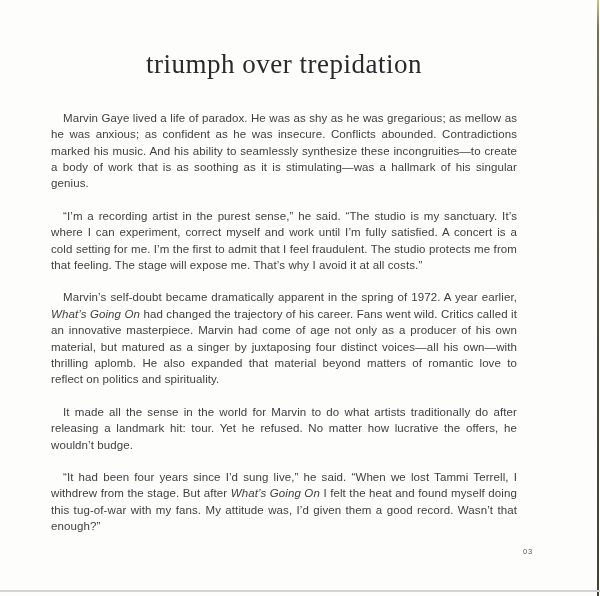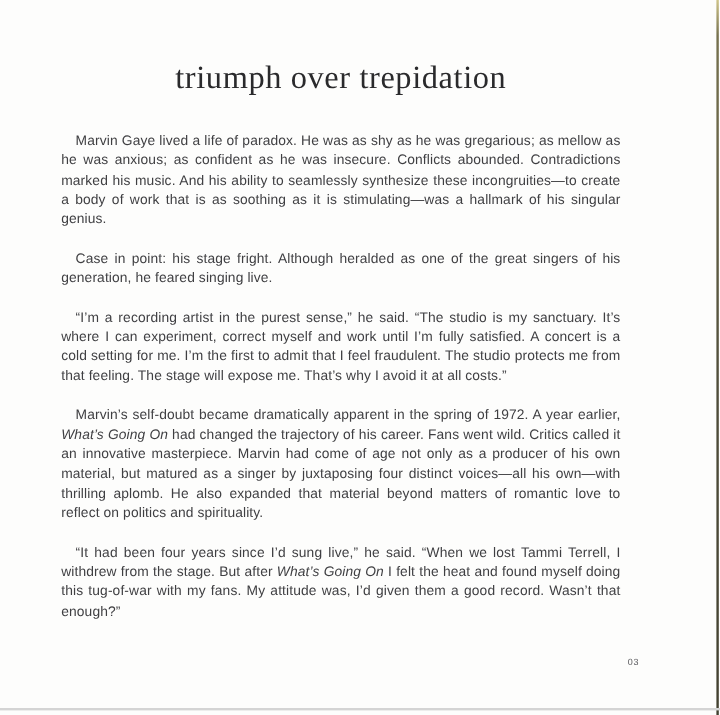--- a/index.html
+++ b/index.html
@@ -65,22 +65,22 @@
   }
 </style>
 </head>
 <body>
 
 <div class="page">
   <div class="content">
     <h1 class="title">triumph over trepidation</h1>
     <div class="body-text">
       <p>Marvin Gaye lived a life of paradox. He was as shy as he was gregarious; as mellow as he was anxious; as confident as he was insecure. Conflicts abounded. Contradictions marked his music. And his ability to seamlessly synthesize these incongruities—to create a body of work that is as soothing as it is stimulating—was a hallmark of his singular genius.</p>
-      <p>Case in point: his stage fright. Although heralded as one of the great singers of his generation, he feared singing live.</p>
       <p>“I’m a recording artist in the purest sense,” he said. “The studio is my sanctuary. It’s where I can experiment, correct myself and work until I’m fully satisfied. A concert is a cold setting for me. I’m the first to admit that I feel fraudulent. The studio protects me from that feeling. The stage will expose me. That’s why I avoid it at all costs.”</p>
       <p>Marvin’s self-doubt became dramatically apparent in the spring of 1972. A year earlier, <em>What’s Going On</em> had changed the trajectory of his career. Fans went wild. Critics called it an innovative masterpiece. Marvin had come of age not only as a producer of his own material, but matured as a singer by juxtaposing four distinct voices—all his own—with thrilling aplomb. He also expanded that material beyond matters of romantic love to reflect on politics and spirituality.</p>
+      <p>It made all the sense in the world for Marvin to do what artists traditionally do after releasing a landmark hit: tour. Yet he refused. No matter how lucrative the offers, he wouldn’t budge.</p>
       <p>“It had been four years since I’d sung live,” he said. “When we lost Tammi Terrell, I withdrew from the stage. But after <em>What’s Going On</em> I felt the heat and found myself doing this tug-of-war with my fans. My attitude was, I’d given them a good record. Wasn’t that enough?”</p>
     </div>
   </div>
   <div class="page-number">03</div>
   <div class="edge-line"></div>
   <div class="scan-line"></div>
 </div>
 
 </body></html>

